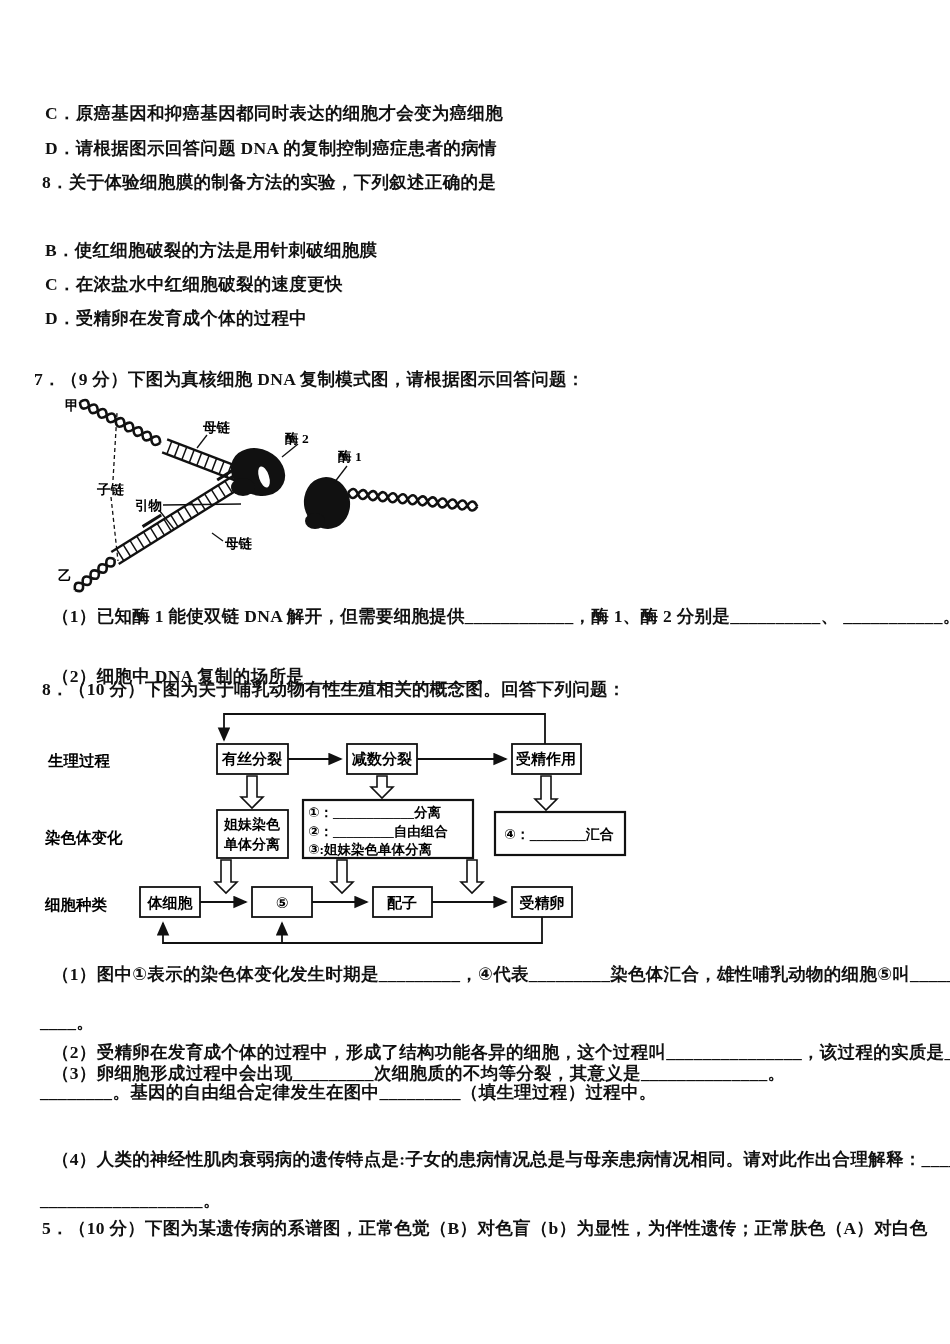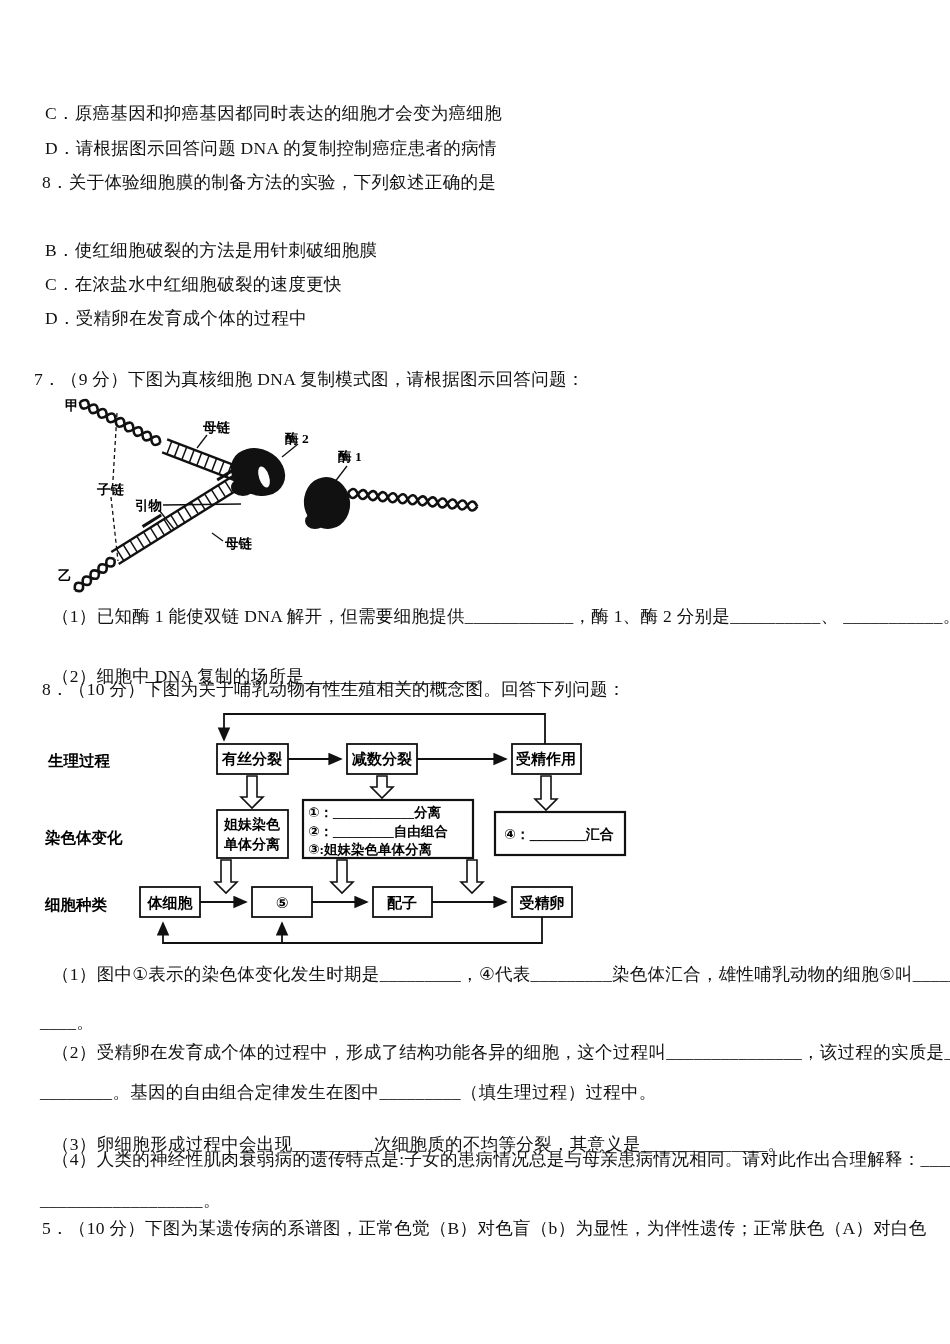--- a/index.html
+++ b/index.html
@@ -8,21 +8,21 @@
     width:950px;height:1344px;
     background:#ffffff;
     font-family:"Liberation Serif","DejaVu Serif","DejaVu Sans",serif;
     color:#111;
     overflow:hidden;
   }
   .tline{
     position:absolute;
     white-space:nowrap;
     font-size:17.5px;
-    font-weight:400;
+    font-weight:700;
     letter-spacing:0.3px;
   }
   .fig{position:absolute;}
   svg text{font-family:"Liberation Serif","DejaVu Serif","DejaVu Sans",serif;}
   .boxlbl{font-size:15px;font-weight:600;}
   .rowlbl{font-size:15.5px;font-weight:700;}
   .small{font-size:13.5px;font-weight:600;}
 </style>
 </head>
 <body>
@@ -173,19 +173,19 @@
     <g stroke="#111" stroke-width="1.8" fill="none">
       <path d="M502,215 L502,241 L123,241 L123,221" marker-end="url(#arr)"></path>
       <path d="M242,241 L242,221" marker-end="url(#arr)"></path>
     </g>
   </svg>
 
   <div class="tline" style="left:52px;top:962px">（1）图中①表示的染色体变化发生时期是_________，④代表_________染色体汇合，雄性哺乳动物的细胞⑤叫_____</div>
   <div class="tline" style="left:40px;top:1010px">____。</div>
   <div class="tline" style="left:52px;top:1040px">（2）受精卵在发育成个体的过程中，形成了结构功能各异的细胞，这个过程叫_______________，该过程的实质是_</div>
   <div class="tline" style="left:40px;top:1080px">________。基因的自由组合定律发生在图中_________（填生理过程）过程中。</div>
-  <div class="tline" style="left:52px;top:1132px">（3）卵细胞形成过程中会出现_________次细胞质的不均等分裂，其意义是______________。</div>
+  <div class="tline" style="left:52px;top:1061px">（3）卵细胞形成过程中会出现_________次细胞质的不均等分裂，其意义是______________。</div>
   <div class="tline" style="left:52px;top:1147px">（4）人类的神经性肌肉衰弱病的遗传特点是:子女的患病情况总是与母亲患病情况相同。请对此作出合理解释：_____</div>
   <div class="tline" style="left:40px;top:1188px">__________________。</div>
 
   <div class="tline" style="left:42px;top:1216px">5．（10 分）下图为某遗传病的系谱图，正常色觉（B）对色盲（b）为显性，为伴性遗传；正常肤色（A）对白色</div>
 
 </div>
 
 </body></html>

